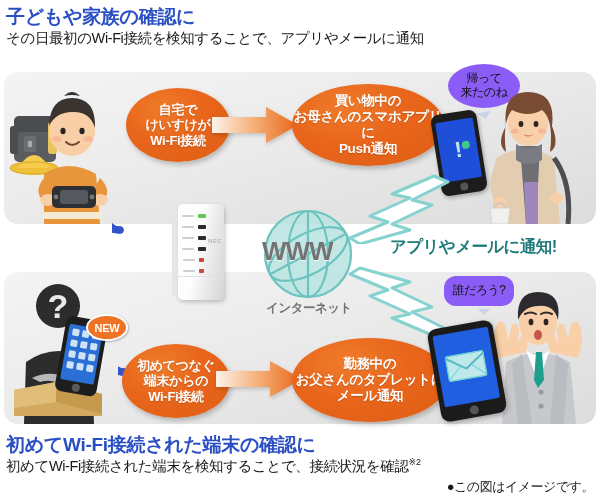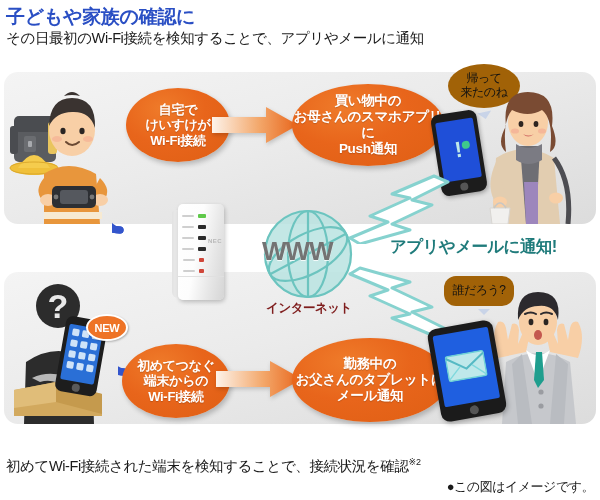--- a/index.html
+++ b/index.html
@@ -78,42 +78,42 @@
   .rt-logo{
     position:absolute;left:30px;top:34px;font-size:6px;color:#b8b8b8;
     letter-spacing:.5px;font-weight:bold;
   }
   .rt-seam{position:absolute;left:8px;top:78px;width:46px;height:1px;background:#e0e0e0;}
 
   
   #globe{position:absolute;left:262px;top:208px;width:92px;height:92px;}
   #globe-label{
     position:absolute;left:258px;top:300px;width:102px;text-align:center;
-    font-size:12.5px;font-weight:bold;color:#7f1d1d;letter-spacing:-0.5px;
+    font-size:12.5px;font-weight:bold;color:#737373;letter-spacing:-0.5px;
   }
   #www-text{
     position:absolute;left:262px;top:236px;width:92px;
     font-size:26px;font-weight:bold;color:#737373;letter-spacing:-1px;
     text-shadow:0 1px 0 rgba(255,255,255,.8);
   }
 
   
   .bolt{position:absolute;}
   #bolt-up{left:348px;top:172px;width:120px;height:72px;}
   #bolt-dn{left:348px;top:266px;width:120px;height:76px;}
 
   
   #notice{
     position:absolute;left:390px;top:236px;font-size:16.5px;font-weight:bold;
     color:#1f7b7b;white-space:nowrap;letter-spacing:-0.6px;
   }
 
   
   .balloon{
-    position:absolute;background:#a16207;border-radius:50%;
+    position:absolute;background:#8b5cf6;border-radius:50%;
     display:flex;align-items:center;justify-content:center;text-align:center;
     color:#111;line-height:1.15;letter-spacing:-0.5px;
   }
   #balloon-1{left:448px;top:64px;width:72px;height:44px;font-size:12px;}
   #balloon-1::after{
     content:"";position:absolute;left:30px;bottom:-11px;width:0;height:0;
     border:7px solid transparent;border-top-color:#c9d4e8;border-bottom:0;
     transform:rotate(-12deg);
   }
   #balloon-2{left:444px;top:276px;width:70px;height:30px;font-size:12px;border-radius:12px;}
@@ -439,19 +439,20 @@
     <div class="tb-scr">
       <svg class="envelope" viewBox="0 0 40 27">
         <rect x="1" y="1" width="38" height="25" rx="2" fill="#bfe8ea" stroke="#6fd0d6" stroke-width="1.5"></rect>
         <path d="M1 3 L20 16 L39 3" fill="none" stroke="#56b9c4" stroke-width="2"></path>
         <path d="M1 25 L14 13 M39 25 L26 13" fill="none" stroke="#7fd8dd" stroke-width="1.4"></path>
       </svg>
     </div>
     <div class="tb-home"></div>
   </div>
 
+  <div class="h-title" id="title-bot">初めてWi-Fi接続された端末の確認に</div>
   <div class="h-sub" id="sub-bot">
     <span>初めてWi-Fi接続された端末を検知することで、接続状況を確認</span><span class="sup">※2</span>
   </div>
 
   <div id="foot-note">●この図はイメージです。</div>
 
 </div>
 
 </body></html>

